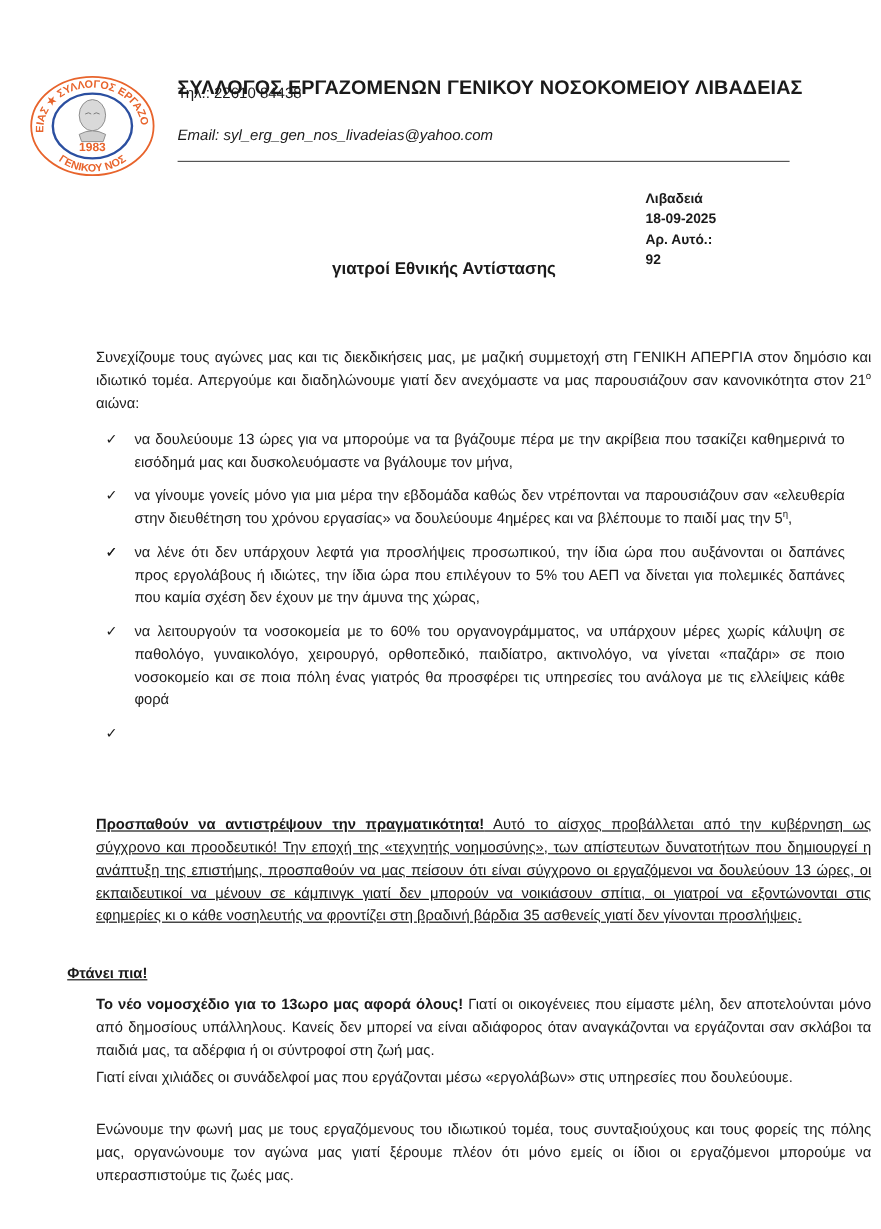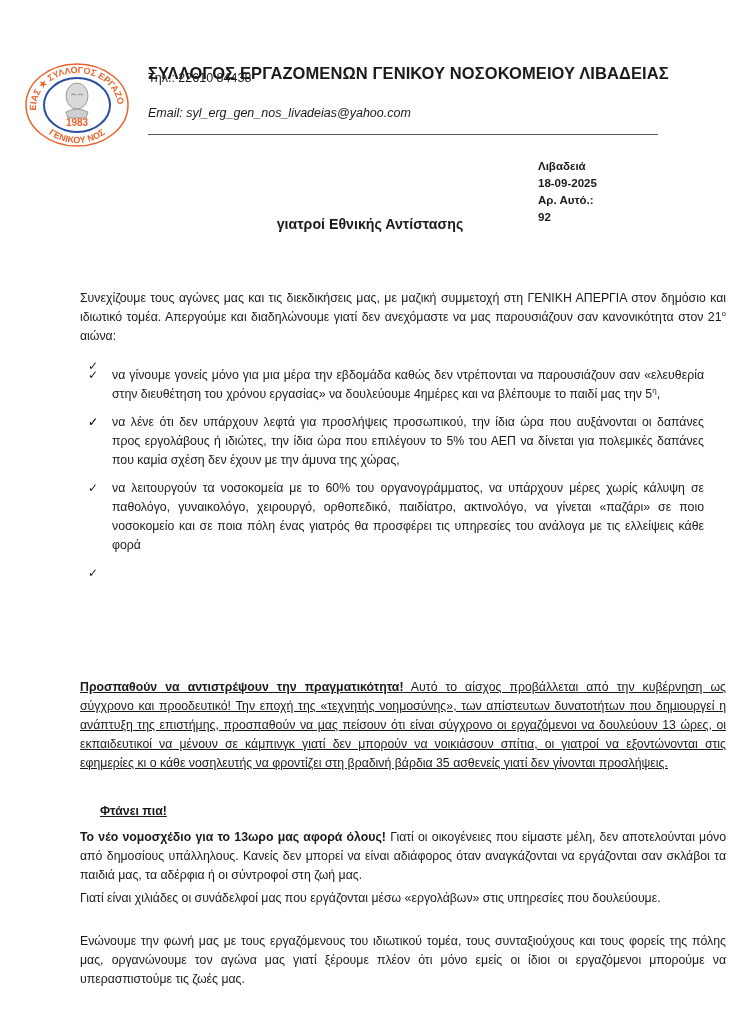--- a/index.html
+++ b/index.html
@@ -14,21 +14,21 @@
   .meta .row { display: flex; flex-direction: column; }
   .meta .k1 { width: 66px; }
   .meta .k2 { width: 75px; }
   .headline { position: absolute; left: 60px; top: 215px; width: 620px; text-align: center; font-size: 14.2px; font-weight: bold; line-height: 19px; }
   .body-text { position: absolute; left: 56px; width: 646px; font-size: 12.3px; line-height: 19px; text-align: justify; margin-left: 24px; }
   .intro { top: 289px; }
   .bullets { position: absolute; left: 88px; top: 357px; width: 616px; margin: 0; padding: 0; list-style: none; font-size: 12.3px; line-height: 19px; }
   .bullets li { position: relative; padding-left: 24px; margin-bottom: 9px; text-align: justify; }
   .bullets li .check { position: absolute; left: 0; top: 0; font-size: 12px; }
   .p1 { top: 678px; text-decoration: underline; }
-  .subheading { position: absolute; left: 56px; top: 804px; font-size: 12.3px; font-weight: bold; text-decoration: underline; margin-left: 44px; }
+  .subheading { position: absolute; left: 56px; top: 804px; font-size: 12.3px; font-weight: bold; text-decoration: underline; }
   .p2 { top: 828px; }
   .p3 { top: 889px; }
   .p4 { top: 932px; }
   b { font-weight: bold; }
   sup { font-size: 8px; line-height: 0; }
 </style>
 </head>
 <body>
 
 <div class="logo">
@@ -70,21 +70,21 @@
   </div>
 </div>
 
 <div class="headline">
   <div>γιατροί Εθνικής Αντίστασης</div>
 </div>
 
 <div class="body-text intro"><span>Συνεχίζουμε τους αγώνες μας και τις διεκδικήσεις μας, με μαζική συμμετοχή στη ΓΕΝΙΚΗ ΑΠΕΡΓΙΑ στον δημόσιο και ιδιωτικό τομέα. Απεργούμε και διαδηλώνουμε γιατί δεν ανεχόμαστε να μας παρουσιάζουν σαν κανονικότητα στον 21</span><sup>ο</sup><span> αιώνα:</span></div>
 
 <ul class="bullets">
-  <li><span class="check">✓</span></li>
+  <li><span class="check">✓</span><span>να δουλεύουμε 13 ώρες για να μπορούμε να τα βγάζουμε πέρα με την ακρίβεια που τσακίζει καθημερινά το εισόδημά μας και δυσκολευόμαστε να βγάλουμε τον μήνα,</span></li>
   <li><span class="check">✓</span><span>να γίνουμε γονείς μόνο για μια μέρα την εβδομάδα καθώς δεν ντρέπονται να παρουσιάζουν σαν «ελευθερία στην διευθέτηση του χρόνου εργασίας» να δουλεύουμε 4ημέρες και να βλέπουμε το παιδί μας την 5</span><sup>η</sup><span>,</span></li>
   <li><span class="check">✓</span></li>
   <li><span class="check">✓</span><span>να λένε ότι δεν υπάρχουν λεφτά για προσλήψεις προσωπικού, την ίδια ώρα που αυξάνονται οι δαπάνες προς εργολάβους ή ιδιώτες, την ίδια ώρα που επιλέγουν το 5% του ΑΕΠ να δίνεται για πολεμικές δαπάνες που καμία σχέση δεν έχουν με την άμυνα της χώρας,</span></li>
   <li><span class="check">✓</span><span>να λειτουργούν τα νοσοκομεία με το 60% του οργανογράμματος, να υπάρχουν μέρες χωρίς κάλυψη σε παθολόγο, γυναικολόγο, χειρουργό, ορθοπεδικό, παιδίατρο, ακτινολόγο, να γίνεται «παζάρι» σε ποιο νοσοκομείο και σε ποια πόλη ένας γιατρός θα προσφέρει τις υπηρεσίες του ανάλογα με τις ελλείψεις κάθε φορά</span></li>
   <li><span class="check">✓</span></li>
 </ul>
 
 <div class="body-text p1"><b>Προσπαθούν να αντιστρέψουν την πραγματικότητα!</b><span> Αυτό το αίσχος προβάλλεται από την κυβέρνηση ως σύγχρονο και προοδευτικό! Την εποχή της «τεχνητής νοημοσύνης», των απίστευτων δυνατοτήτων που δημιουργεί η ανάπτυξη της επιστήμης, προσπαθούν να μας πείσουν ότι είναι σύγχρονο οι εργαζόμενοι να δουλεύουν 13 ώρες, οι εκπαιδευτικοί να μένουν σε κάμπινγκ γιατί δεν μπορούν να νοικιάσουν σπίτια, οι γιατροί να εξοντώνονται στις εφημερίες κι ο κάθε νοσηλευτής να φροντίζει στη βραδινή βάρδια 35 ασθενείς γιατί δεν γίνονται προσλήψεις.</span></div>
 
 <div class="subheading">Φτάνει πια!</div>

